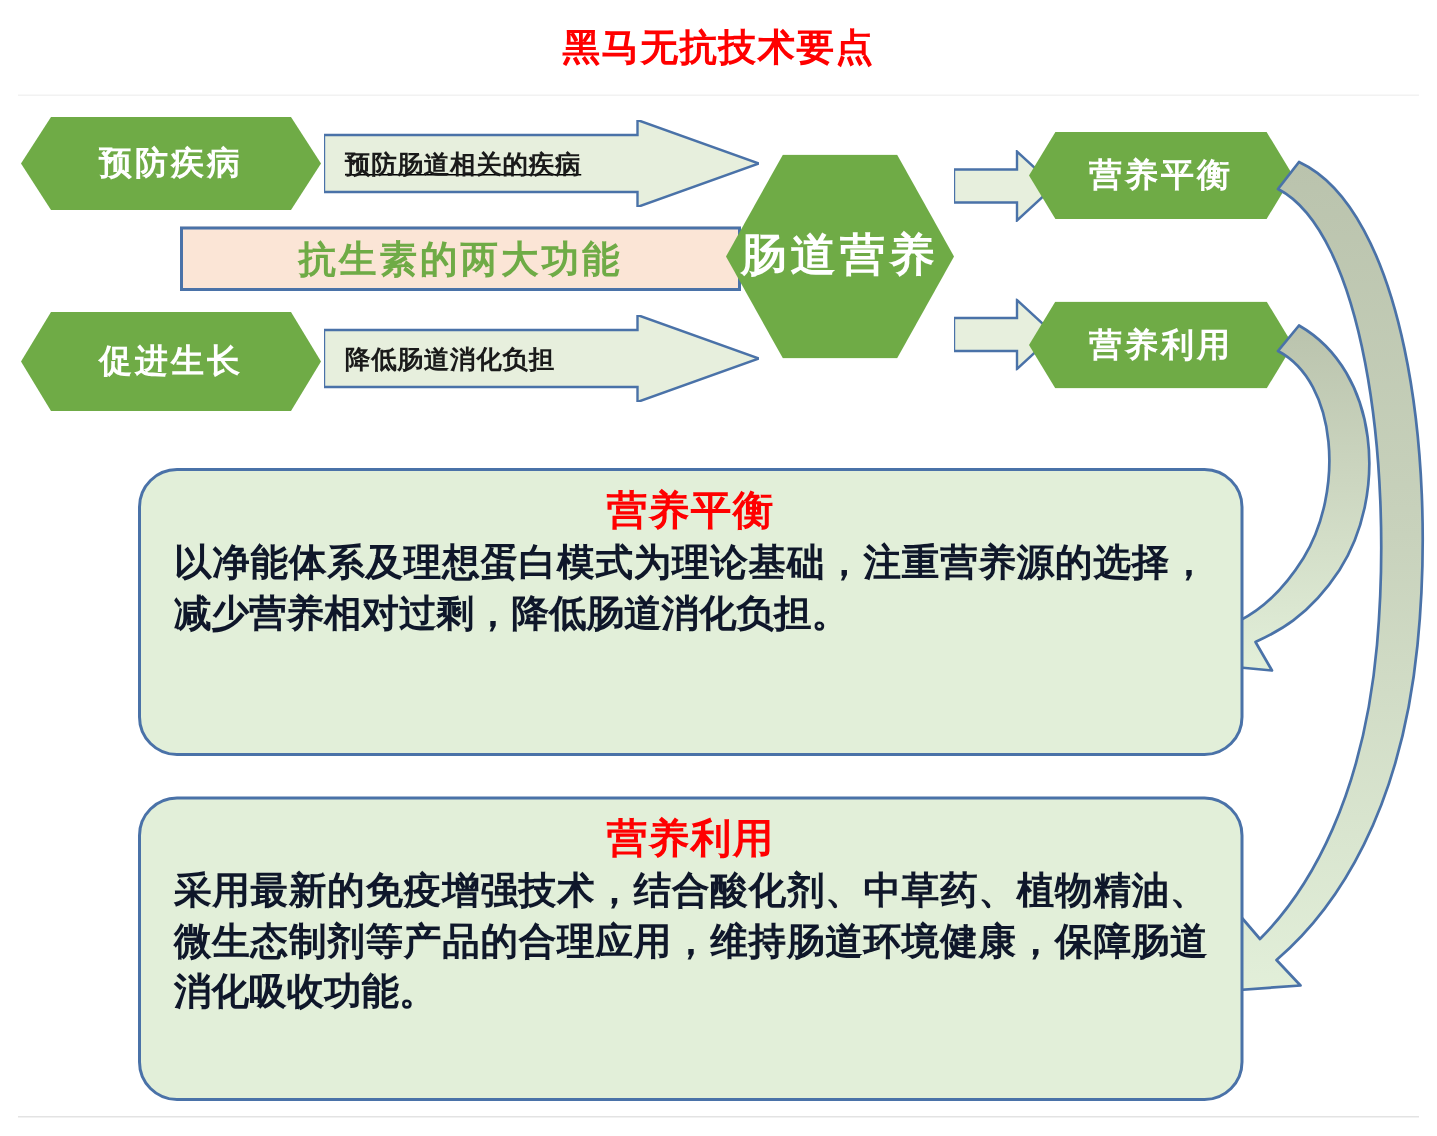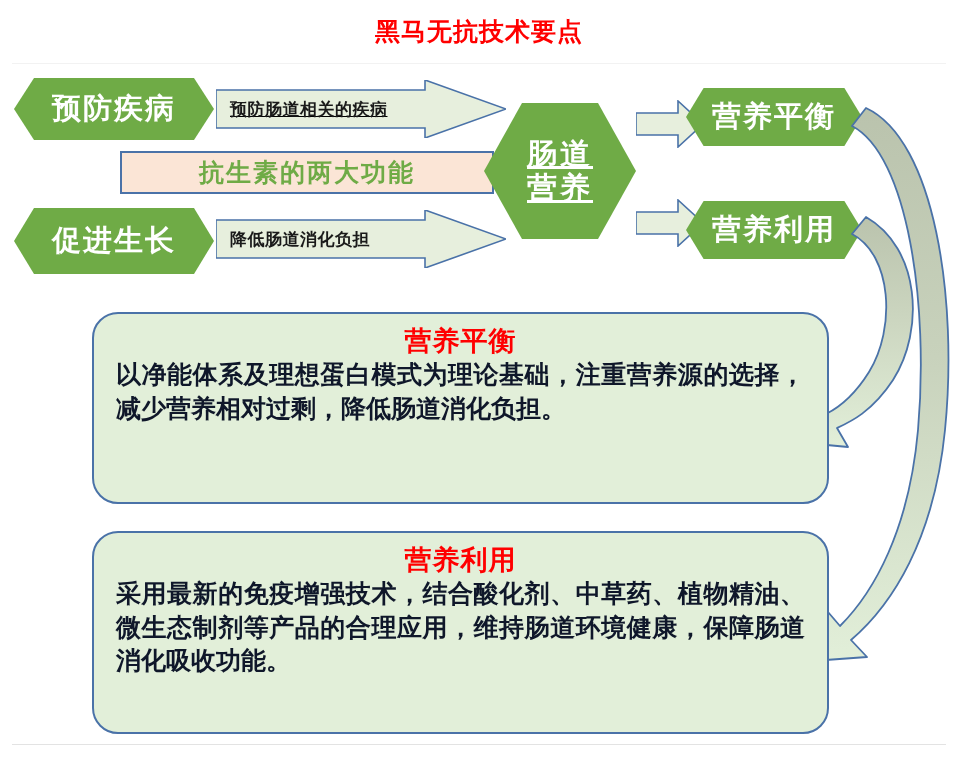--- a/index.html
+++ b/index.html
@@ -36,34 +36,33 @@
   }
 
   
   .hexbox {
     position: absolute;
     background: #6FAB46;
     color: #ffffff;
     display: flex;
     align-items: center;
     justify-content: center;
-    font-size: 29px;
+    font-size: 22px;
     font-weight: bold;
     letter-spacing: 2px;
     box-sizing: border-box;
   }
   .hex-left {
     
     clip-path: polygon(10% 0%, 90% 0%, 100% 50%, 90% 100%, 10% 100%, 0% 50%);
   }
   .hex-center {
     clip-path: polygon(25% 0%, 75% 0%, 100% 50%, 75% 100%, 25% 100%, 0% 50%);
-    flex-direction: column;
+    flex-direction: row;
     line-height: 1.12;
-    text-decoration: underline;
   }
 
   
   .arrow-banner {
     position: absolute;
     box-sizing: border-box;
     display: flex;
     align-items: center;
   }
   .arrow-banner .ab-outline {

